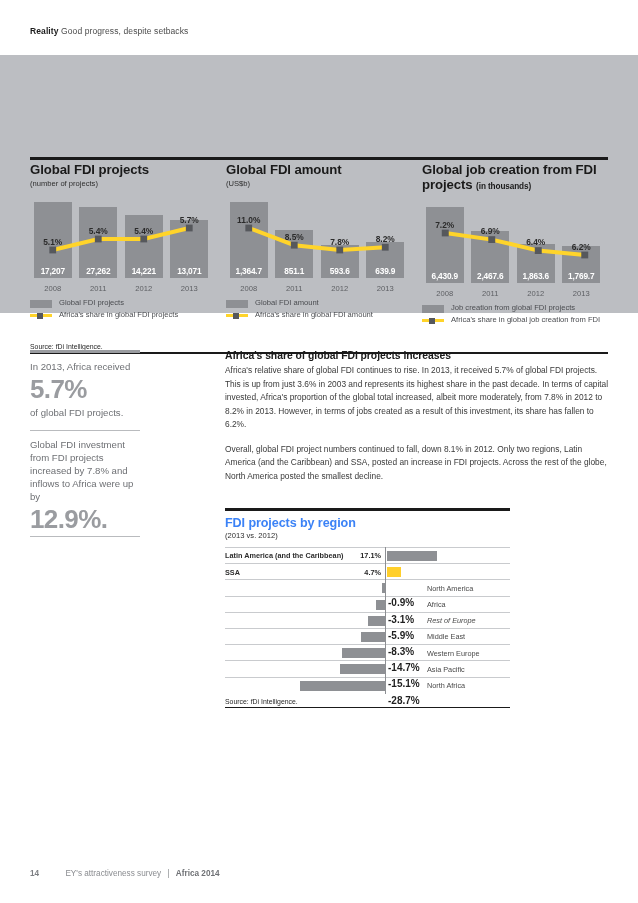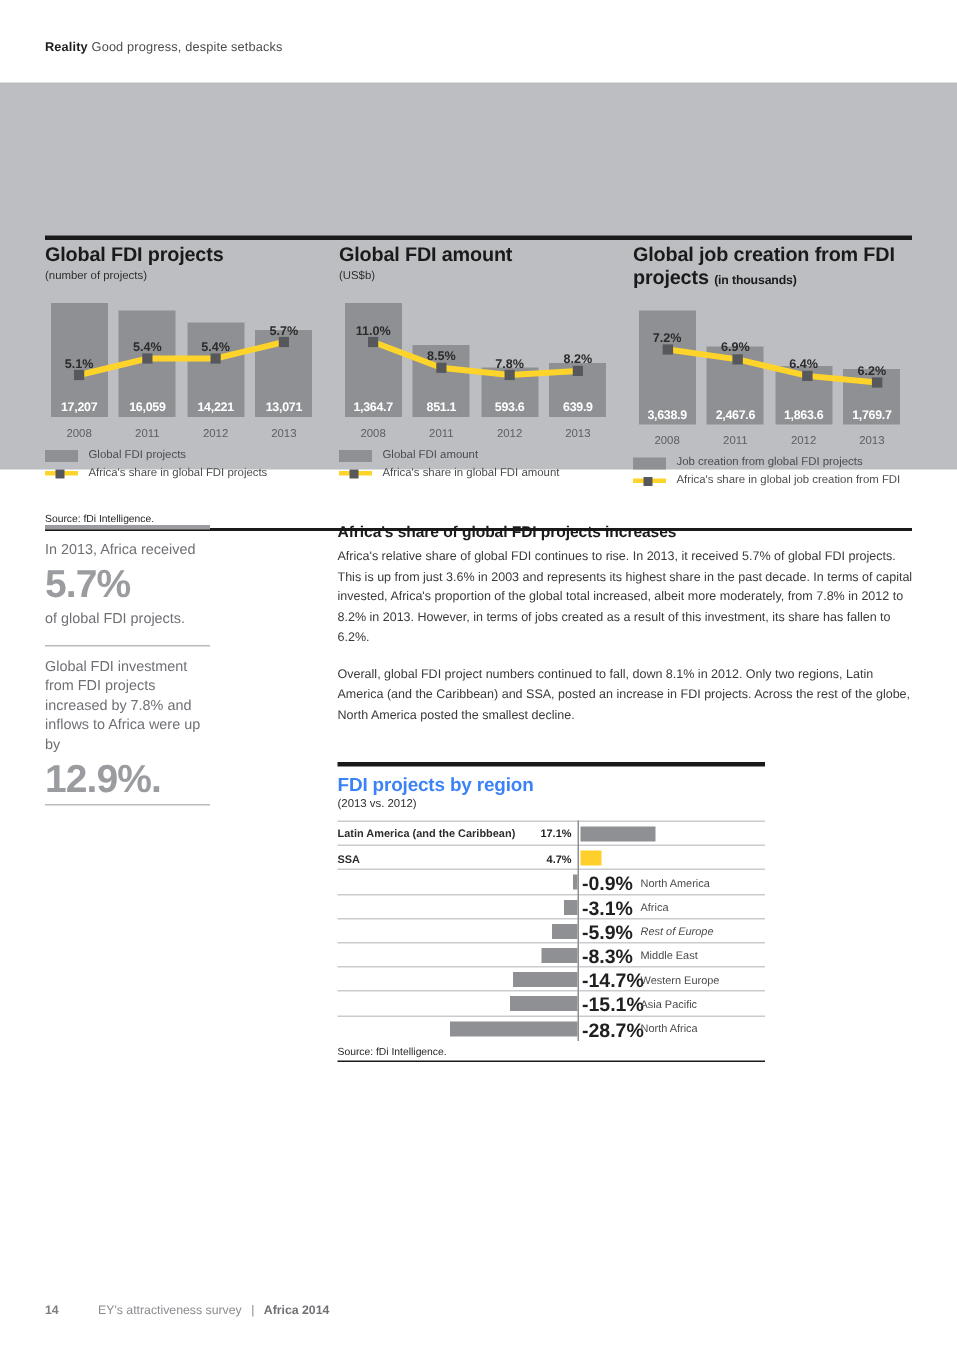--- a/index.html
+++ b/index.html
@@ -109,21 +109,21 @@
   .rlabelL {
     position:absolute; left:0; top:3.4px; font-size:7.3px; color:#2d2d2d; font-weight:bold;
   }
   .rvalL {
     position:absolute; top:3.4px; font-size:7.3px; color:#1f1f1f; font-weight:bold;
     text-align:right;
   }
   .rbar { position:absolute; top:3.1px; height:10px; background:#8e9094; }
   .rbar.hl { background:#ffcf2b; }
   .rvalR {
-    position:absolute; top:1px; font-size:13px; color:#1f1f1f; font-weight:bold;
+    position:absolute; top:17px; font-size:10px; color:#1f1f1f; font-weight:bold;
   }
   .rlabelR {
     position:absolute; top:3.4px; font-size:7.3px; color:#4a4a4a;
   }
   .zeroline {
     position:absolute; width:1.2px; background:#8d8f93;
   }
   .rsrc { font-size:6.9px; color:#1f1f1f; margin-top:5px; padding-bottom:2px; }
   .rsrcrule { height:1.6px; background:#1a1a1a; }
 
@@ -152,21 +152,21 @@
 
       <div class="chartcol">
         <div class="ctitle">Global FDI projects</div>
         <div class="csub">(number of projects)</div>
         <div class="plot">
           <div class="bars" id="c0bars">
               <div class="bar" style="left: 3.75px; height: 76px;"></div>
               <div class="barval" style="left: -0.25px;">17,207</div>
               <div class="baryear" style="left: -0.25px; bottom: -15px;">2008</div>
               <div class="bar" style="left: 49.25px; height: 70.9295px;"></div>
-              <div class="barval" style="left: 45.25px;">16,059</div>
+              <div class="barval" style="left: 45.25px;">27,262</div>
               <div class="baryear" style="left: 45.25px; bottom: -15px;">2011</div>
               <div class="bar" style="left: 94.75px; height: 62.8114px;"></div>
               <div class="barval" style="left: 90.75px;">14,221</div>
               <div class="baryear" style="left: 90.75px; bottom: -15px;">2012</div>
               <div class="bar" style="left: 140.25px; height: 57.7321px;"></div>
               <div class="barval" style="left: 136.25px;">13,071</div>
               <div class="baryear" style="left: 136.25px; bottom: -15px;">2013</div>
             </div>
           <svg class="lineSvg" id="c0line" viewBox="0 0 182 92" preserveAspectRatio="none">
               <path d="M22.8,48.0 L68.3,37.0 L113.8,37.0 L159.3,26.0" fill="none" stroke="#ffd42a" stroke-width="4"></path>
@@ -236,21 +236,21 @@
             <span class="lgtxt">Africa's share in global FDI amount</span>
           </div>
         </div>
       </div>
 
       <div class="chartcol">
         <div class="ctitle"><span>Global job creation from FDI projects</span> <span class="unit">(in thousands)</span></div>
         <div class="plot">
           <div class="bars" id="c2bars">
               <div class="bar" style="left: 3.75px; height: 76px;"></div>
-              <div class="barval" style="left: -0.25px;">3,638.9</div>
+              <div class="barval" style="left: -0.25px;">6,430.9</div>
               <div class="baryear" style="left: -0.25px; bottom: -15px;">2008</div>
               <div class="bar" style="left: 49.25px; height: 51.5369px;"></div>
               <div class="barval" style="left: 45.25px;">2,467.6</div>
               <div class="baryear" style="left: 45.25px; bottom: -15px;">2011</div>
               <div class="bar" style="left: 94.75px; height: 38.9221px;"></div>
               <div class="barval" style="left: 90.75px;">1,863.6</div>
               <div class="baryear" style="left: 90.75px; bottom: -15px;">2012</div>
               <div class="bar" style="left: 140.25px; height: 36.9609px;"></div>
               <div class="barval" style="left: 136.25px;">1,769.7</div>
               <div class="baryear" style="left: 136.25px; bottom: -15px;">2013</div>

